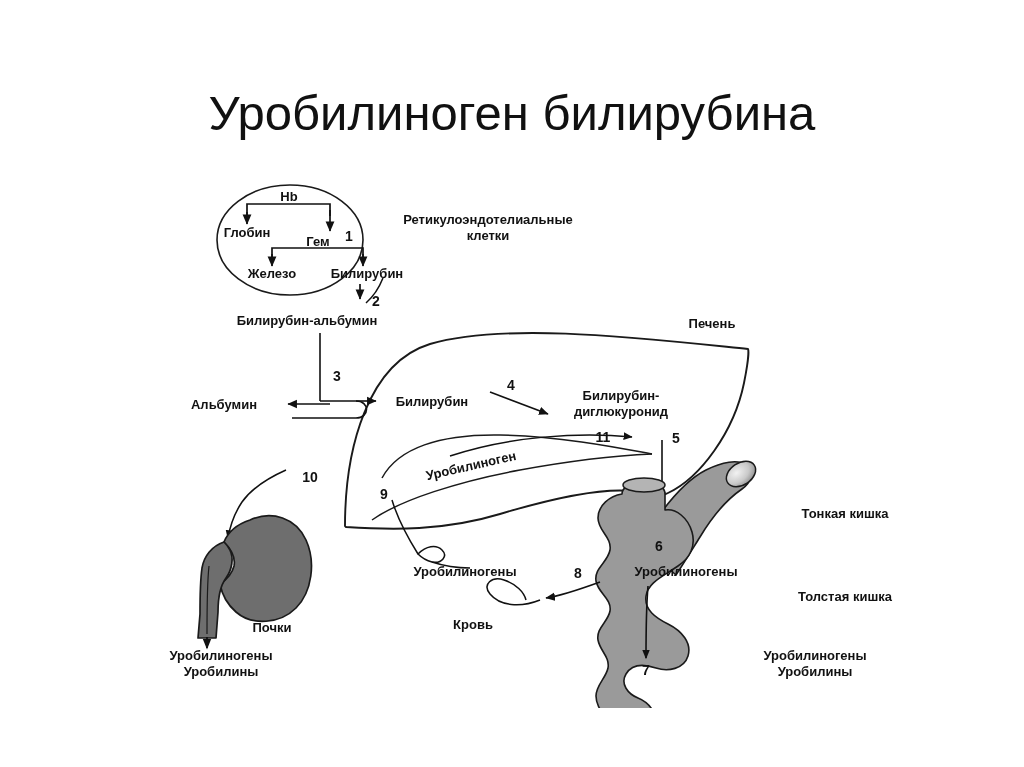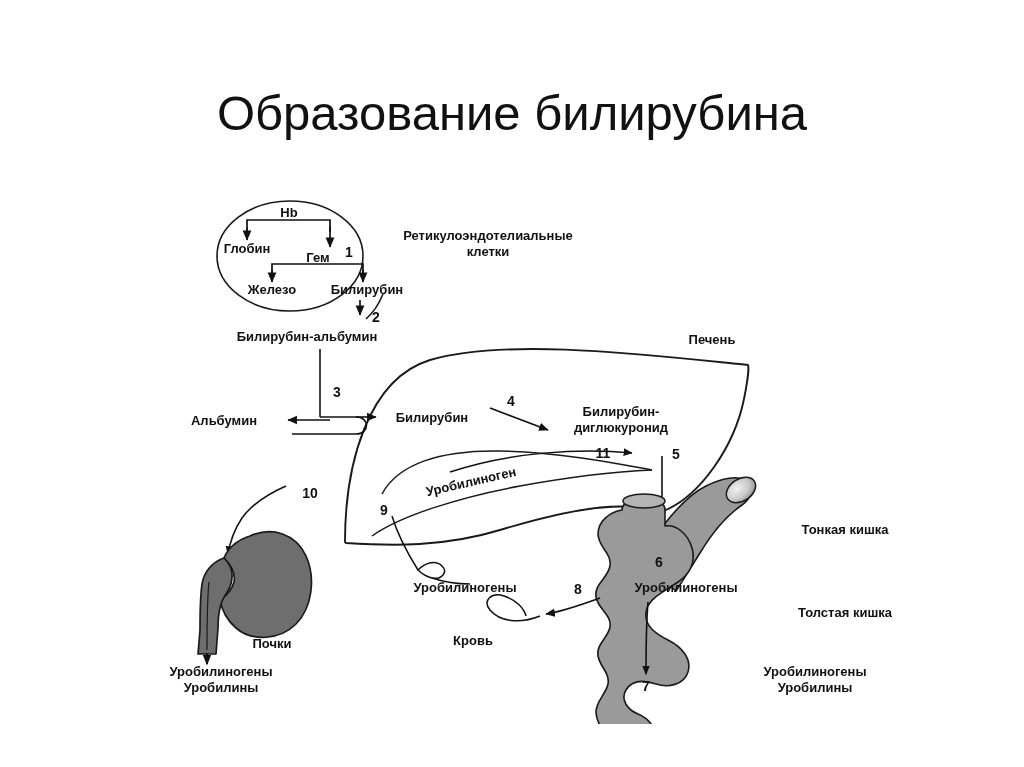--- a/index.html
+++ b/index.html
@@ -31,21 +31,21 @@
     font-size: 49px;
     font-weight: 400;
     line-height: 1.0;
     letter-spacing: 0px;
     color: #111111;
     white-space: nowrap;
   }
   #figure {
     position: absolute;
     left: 0;
-    top: 164px;
+    top: 148px;
     width: 1024px;
     height: 560px;
   }
   #figure svg {
     display: block;
     width: 1024px;
     height: 560px;
   }
   .lbl {
     font-family: "Liberation Sans", sans-serif;
@@ -57,21 +57,21 @@
     font-weight: bold;
     fill: #111111;
     font-size: 14px;
   }
 </style>
 </head>
 <body>
 
 <div id="slide">
 
-  <h1 id="page-title">Образование билирубина</h1>
+  <h1 id="page-title">Уробилиноген билирубина</h1>
 
   <div id="figure">
     <svg viewBox="0 0 1024 560" xmlns="http://www.w3.org/2000/svg">
       <defs>
         <marker id="arrowSmall" markerWidth="7" markerHeight="7" refX="5.6" refY="3" orient="auto">
           <path d="M0,0.4 L6,3 L0,5.6 z" fill="#111111"></path>
         </marker>
         <marker id="arrowDot" markerWidth="7" markerHeight="7" refX="5.2" refY="3" orient="auto">
           <path d="M0,0.6 L6,3 L0,5.4 z" fill="#111111"></path>
         </marker>

